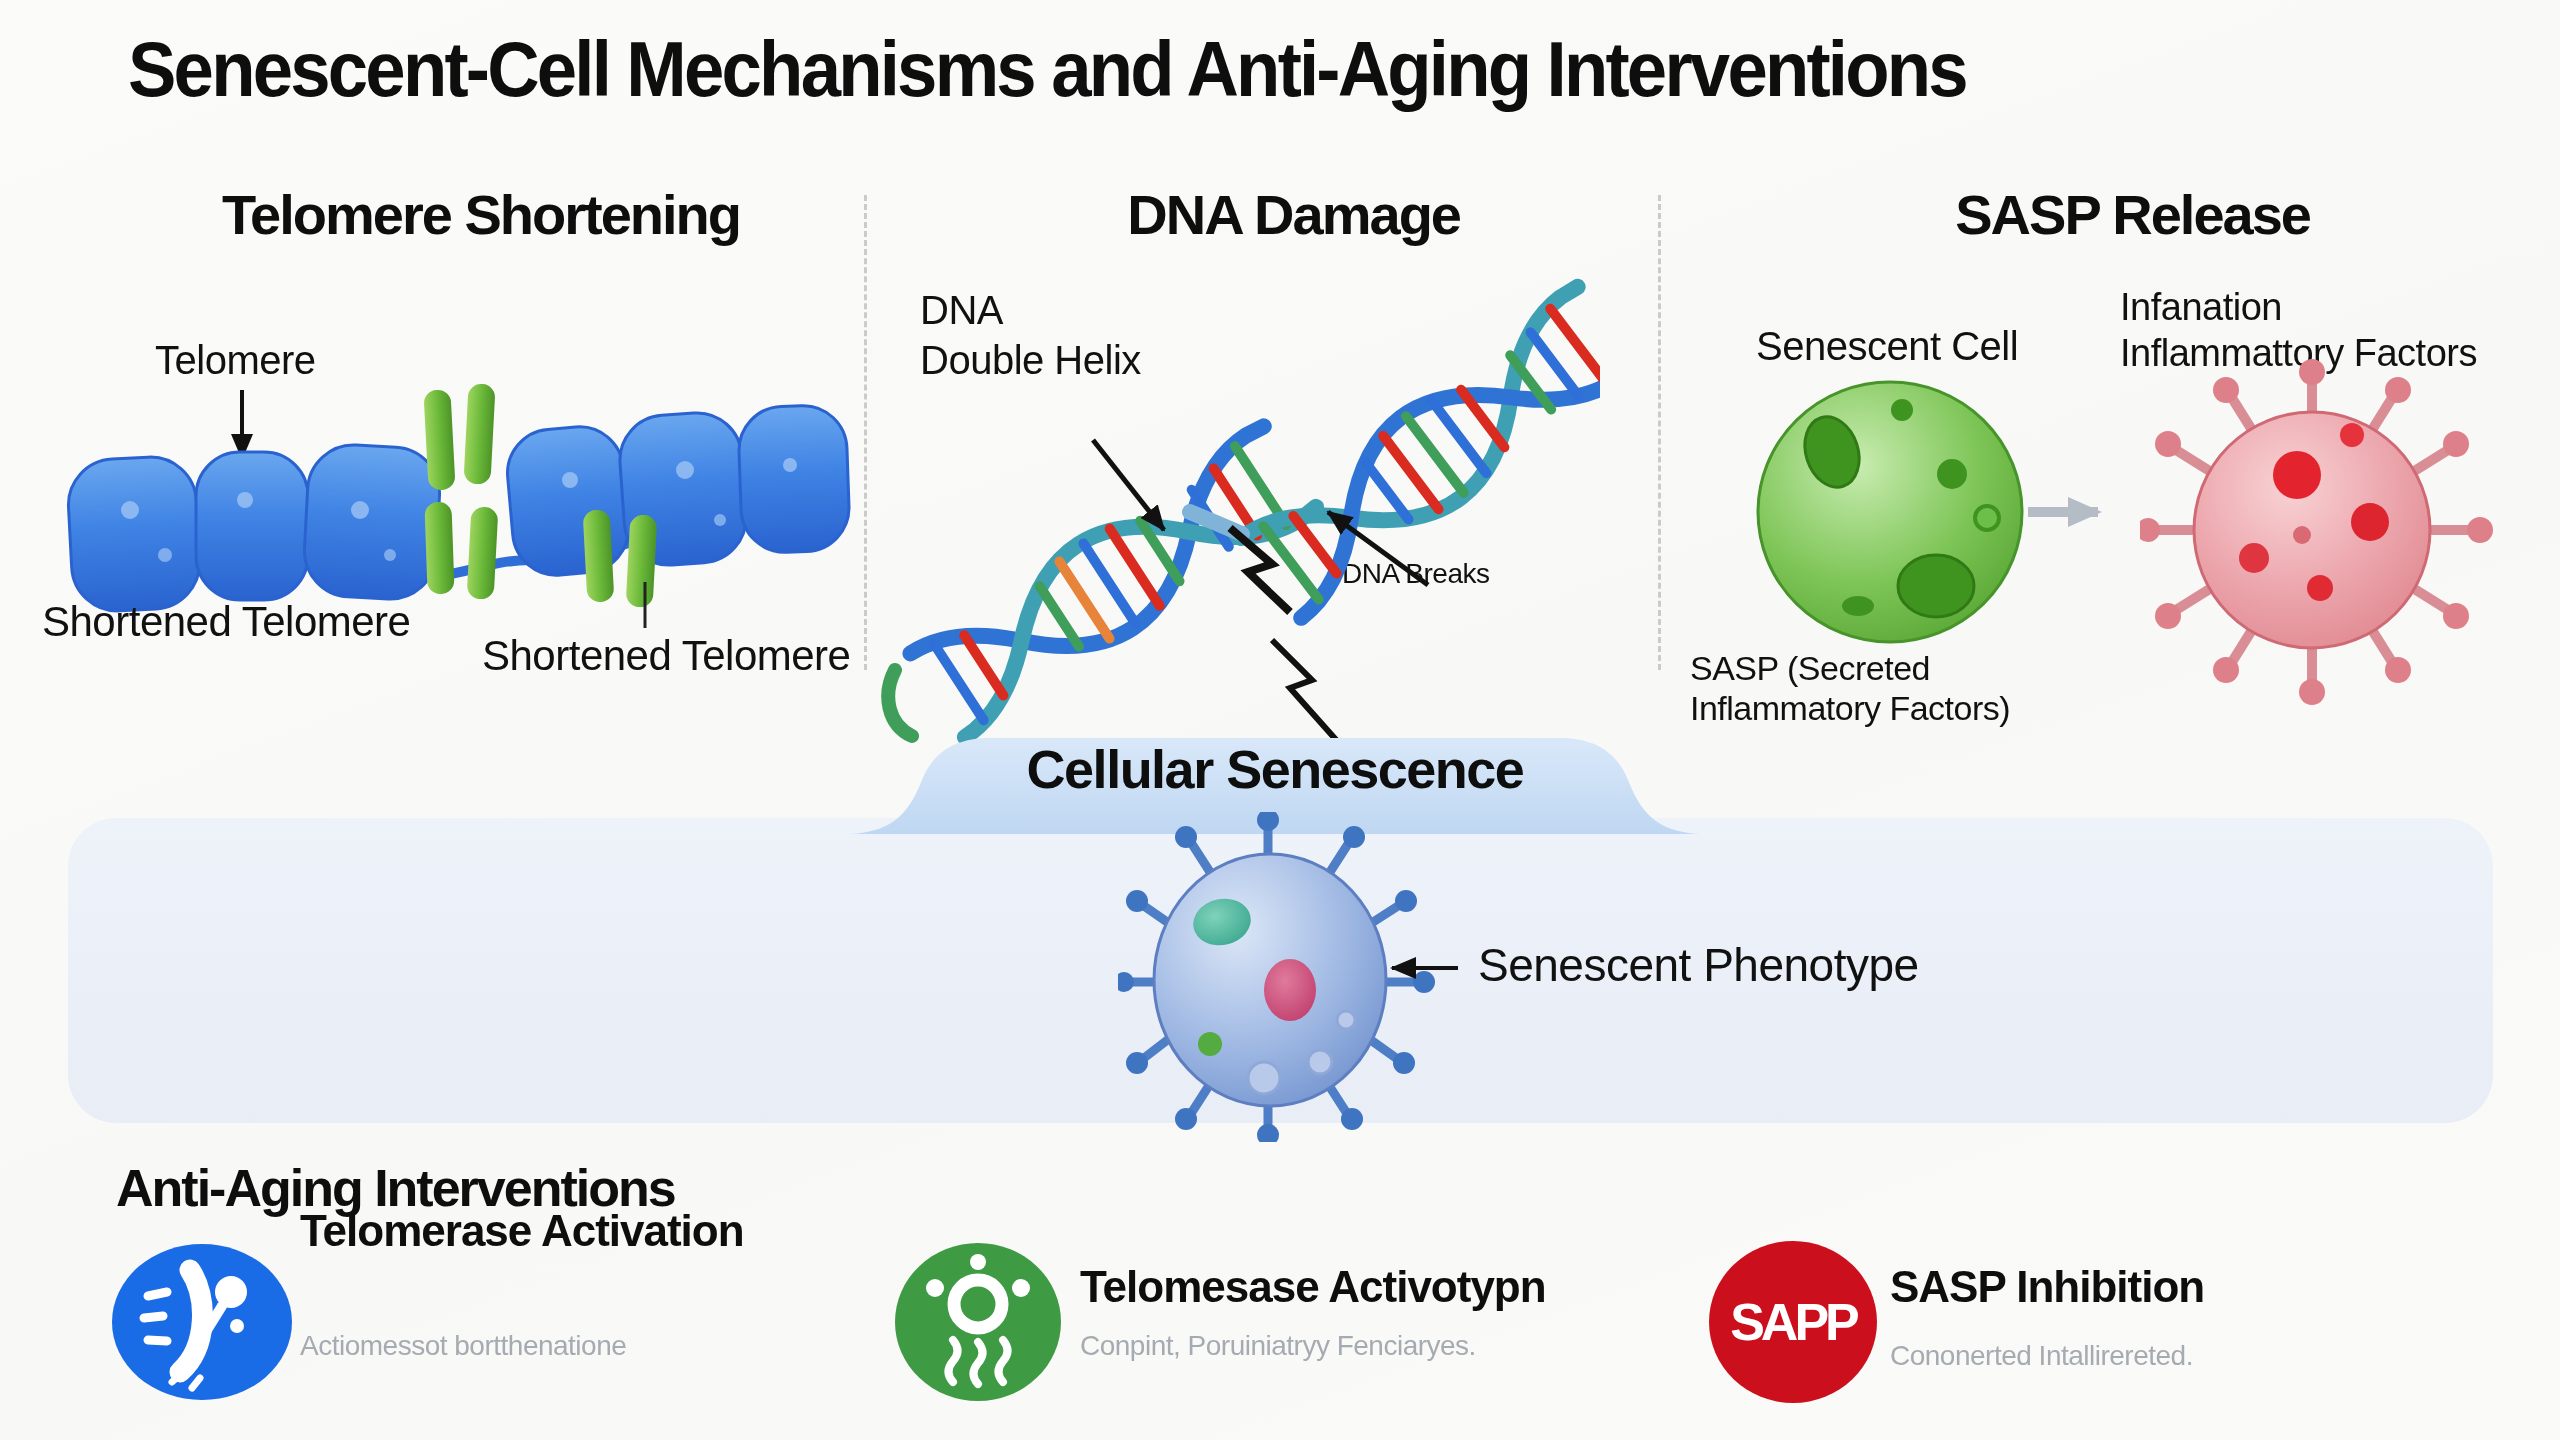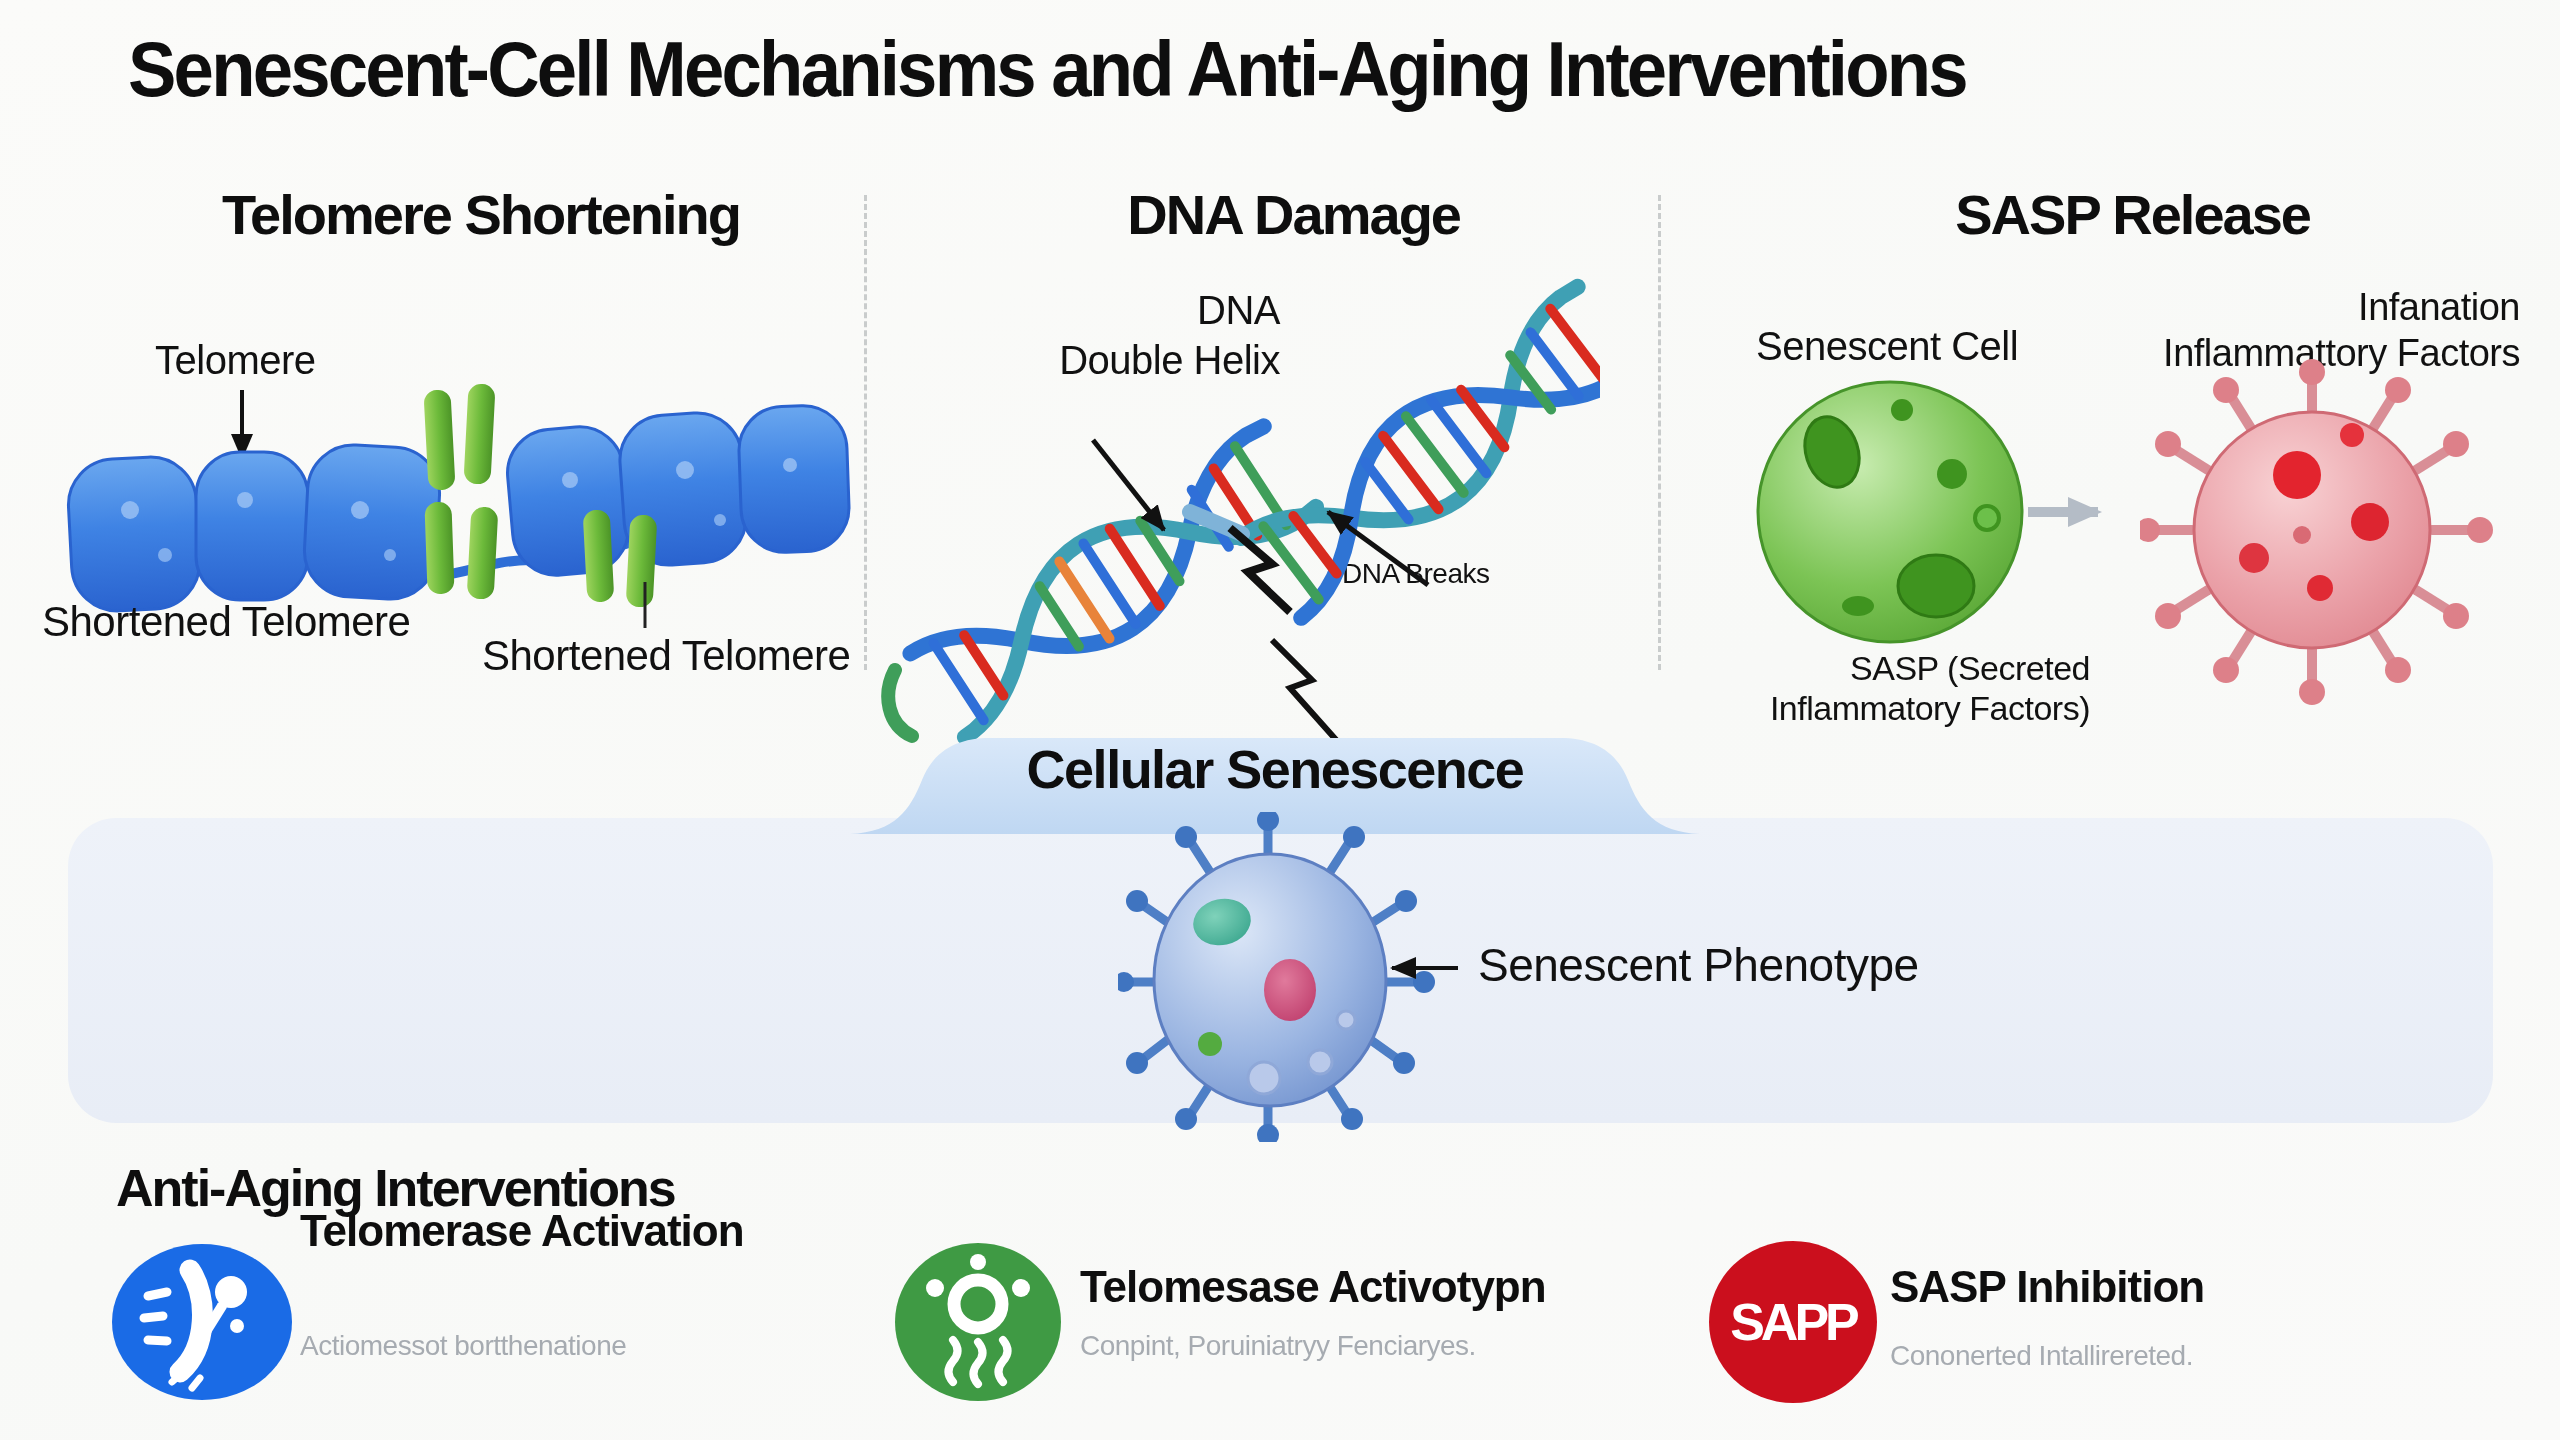--- a/index.html
+++ b/index.html
@@ -5,21 +5,21 @@
   html,body{margin:0;padding:0;background:#e9e9e9;}
   #canvas{
     position:relative;width:2560px;height:1440px;overflow:hidden;
     background:linear-gradient(160deg,#fbfbf9 0%,#f8f9f7 55%,#fafaf9 100%);
     font-family:"Liberation Sans",sans-serif;color:#0e0e0e;
   }
   .abs{position:absolute;}
   .h1{font-size:78px;font-weight:700;letter-spacing:-3px;transform:scaleX(.93);transform-origin:left center;white-space:nowrap;}
   .h2{font-size:56px;font-weight:700;letter-spacing:-2px;text-align:right;white-space:nowrap;}
   .lbl{font-size:40px;letter-spacing:-.5px;color:#111;white-space:nowrap;}
-  .lbl-c{text-align:right;}
+  .lbl-c{text-align:left;}
   .divider{width:0;border-left:3px dashed #c9cccc;}
   .banner-text{font-size:54px;font-weight:700;letter-spacing:-1.5px;text-align:center;white-space:nowrap;}
   .panel{background:linear-gradient(180deg,#eef2f9,#e8edf6);border-radius:48px;}
   .h3{font-size:52px;font-weight:700;letter-spacing:-2px;white-space:nowrap;}
   .item-title{font-size:44px;font-weight:700;letter-spacing:-1px;white-space:nowrap;}
   .item-sub{font-size:28px;color:#a6abb1;letter-spacing:-.5px;white-space:nowrap;}
 </style>
 </head>
 <body>
 

